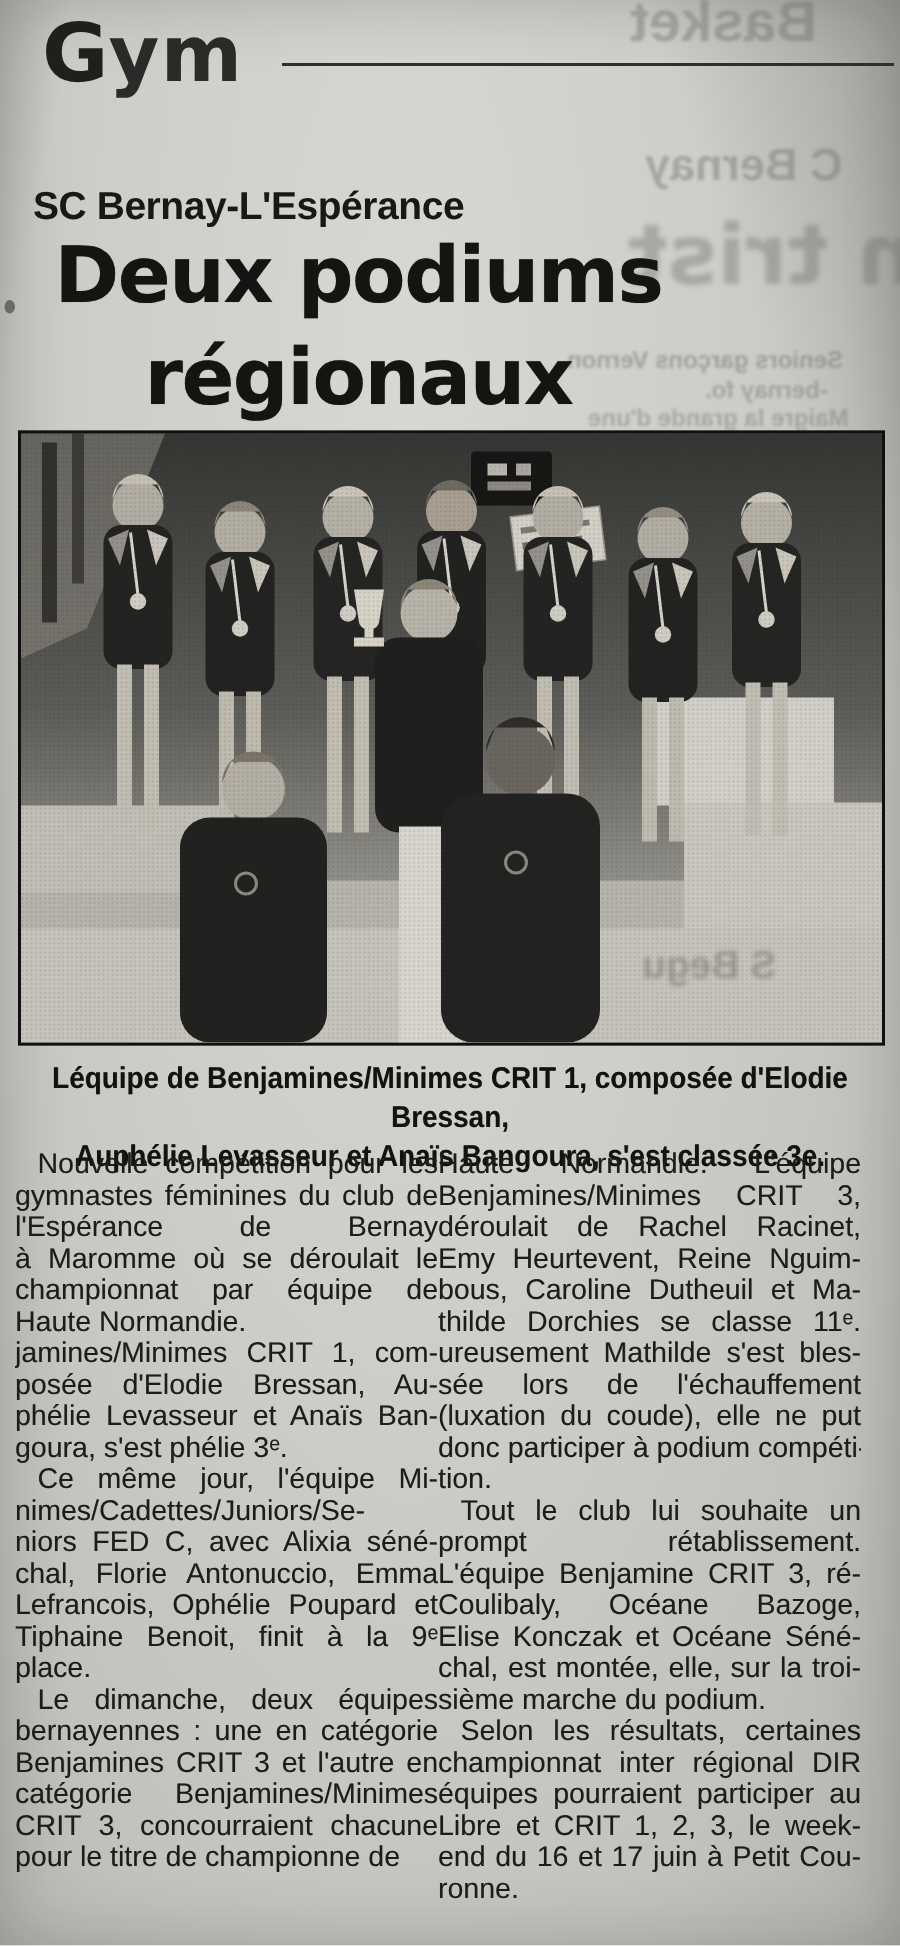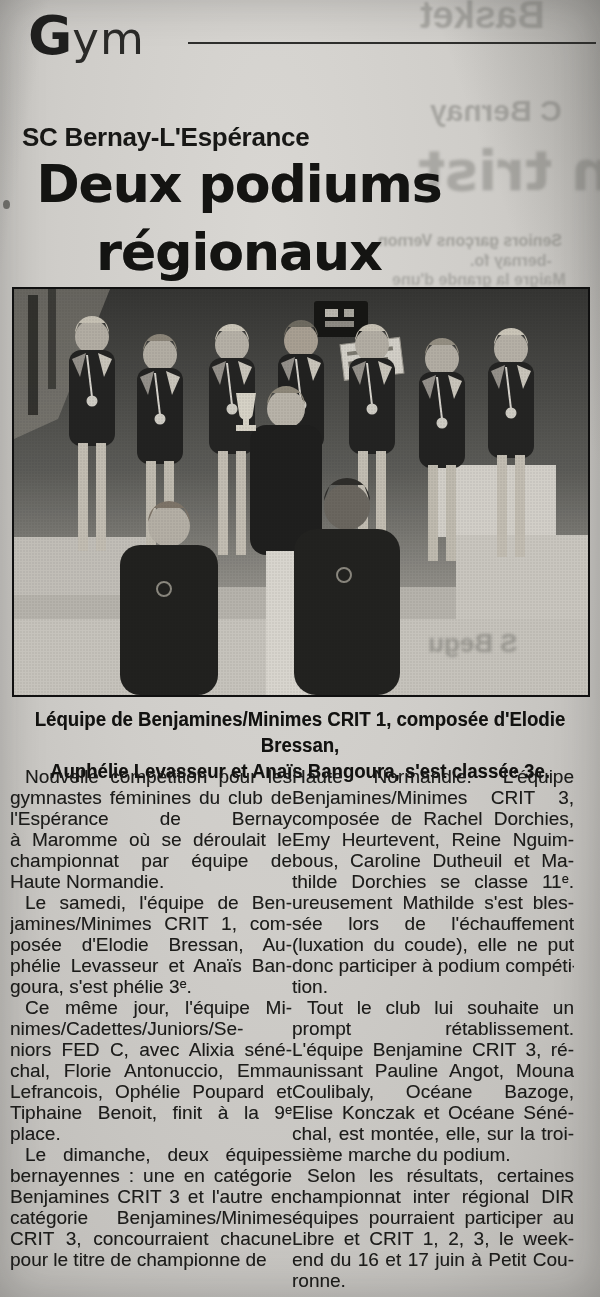--- a/index.html
+++ b/index.html
@@ -10,21 +10,21 @@
       linear-gradient(250deg, rgba(70,70,66,.28) 0%, rgba(70,70,66,0) 16%),
       linear-gradient(100deg, rgba(60,60,58,.14) 0%, rgba(60,60,58,0) 6%),
       radial-gradient(ellipse at 45% 20%, #d9d7d3 0%, #cfcdc9 45%, #c3c1bd 78%, #b3b1ad 100%);
     box-shadow: inset 0 0 46px rgba(20,20,18,.22);
     font-family:"Liberation Sans", sans-serif;
     color:#1d1d1d;
   }
   
   .section{position:absolute;left:28px;top:4px;white-space:nowrap;}
   .section .big{font-family:"DejaVu Sans",sans-serif;font-weight:700;font-size:54px;color:#1f1f1e;}
-  .section .rest{font-family:"DejaVu Sans",sans-serif;font-weight:400;font-size:45px;color:#2a2a28;letter-spacing:1px;}
+  .section .rest{font-family:"DejaVu Sans",sans-serif;font-weight:700;font-size:52px;color:#2a2a28;letter-spacing:1px;}
   .rule{position:absolute;left:188px;top:42px;width:408px;height:2px;background:#2e2e2c;}
   .kicker{position:absolute;left:22px;top:92px;font-weight:700;font-size:26px;letter-spacing:-0.3px;color:#181816;margin-top:30px;}
   .headline{position:absolute;left:24px;top:150px;width:430px;
     font-family:"DejaVu Sans",sans-serif;font-weight:700;font-size:52px;line-height:68px;
     letter-spacing:-1px;color:#141412;text-shadow:0 0 .5px rgba(0,0,0,.5);text-align:center;}
   
   .bleed{position:absolute;transform:scaleX(-1);color:rgba(110,110,106,.42);
     font-weight:700;filter:blur(1.1px);white-space:nowrap;}
   .bleed.b1{left:420px;top:-6px;font-size:38px;}
   .bleed.b2{left:430px;top:94px;font-size:30px;}
@@ -229,21 +229,20 @@
     <div class="col">
         <div class="para">
           <div class="line indent">Nouvelle compétition pour les</div>
           <div class="line">gymnastes féminines du club de</div>
           <div class="line">l'Espérance de Bernay</div>
           <div class="line">à Maromme où se déroulait le</div>
           <div class="line">championnat par équipe de</div>
           <div class="line last">Haute Normandie.</div>
         </div>
         <div class="para">
-          <div class="line indent">Le samedi, l'équipe de Ben-</div>
           <div class="line">jamines/Minimes CRIT 1, com-</div>
           <div class="line">posée d'Elodie Bressan, Au-</div>
           <div class="line">phélie Levasseur et Anaïs Ban-</div>
           <div class="line last">goura, s'est phélie 3ᵉ.</div>
         </div>
         <div class="para">
           <div class="line indent">Ce même jour, l'équipe Mi-</div>
           <div class="line">nimes/Cadettes/Juniors/Se-</div>
           <div class="line">niors FED C, avec Alixia séné-</div>
           <div class="line">chal, Florie Antonuccio, Emma</div>
@@ -257,35 +256,34 @@
           <div class="line">Benjamines CRIT 3 et l'autre en</div>
           <div class="line">catégorie Benjamines/Minimes</div>
           <div class="line">CRIT 3, concourraient chacune</div>
           <div class="line last">pour le titre de championne de</div>
         </div>
       </div>
     <div class="col">
         <div class="para">
           <div class="line">Haute Normandie. L'équipe</div>
           <div class="line">Benjamines/Minimes CRIT 3,</div>
-          <div class="line">composée de Rachel Dorchies,</div>
+          <div class="line">déroulait de Rachel Racinet,</div>
           <div class="line">Emy Heurtevent, Reine Nguim-</div>
           <div class="line">bous, Caroline Dutheuil et Ma-</div>
           <div class="line">thilde Dorchies se classe 11ᵉ.</div>
           <div class="line">ureusement Mathilde s'est bles-</div>
           <div class="line">sée lors de l'échauffement</div>
           <div class="line">(luxation du coude), elle ne put</div>
           <div class="line">donc participer à podium compéti-</div>
           <div class="line last">tion.</div>
         </div>
         <div class="para">
           <div class="line indent">Tout le club lui souhaite un</div>
           <div class="line">prompt rétablissement.</div>
           <div class="line">L'équipe Benjamine CRIT 3, ré-</div>
-          <div class="line">unissant Pauline Angot, Mouna</div>
           <div class="line">Coulibaly, Océane Bazoge,</div>
           <div class="line">Elise Konczak et Océane Séné-</div>
           <div class="line">chal, est montée, elle, sur la troi-</div>
           <div class="line last">sième marche du podium.</div>
         </div>
         <div class="para">
           <div class="line indent">Selon les résultats, certaines</div>
           <div class="line">championnat inter régional DIR</div>
           <div class="line">équipes pourraient participer au</div>
           <div class="line">Libre et CRIT 1, 2, 3, le week-</div>

